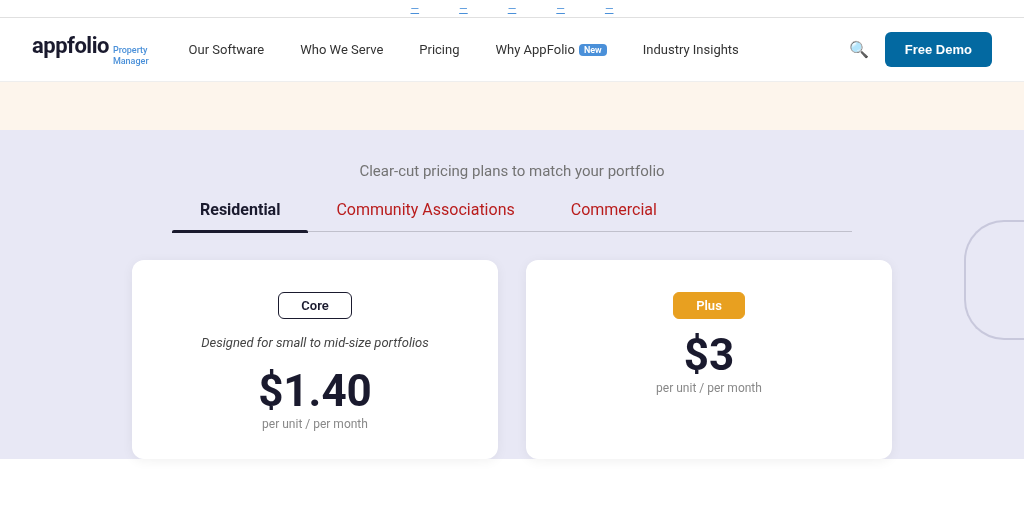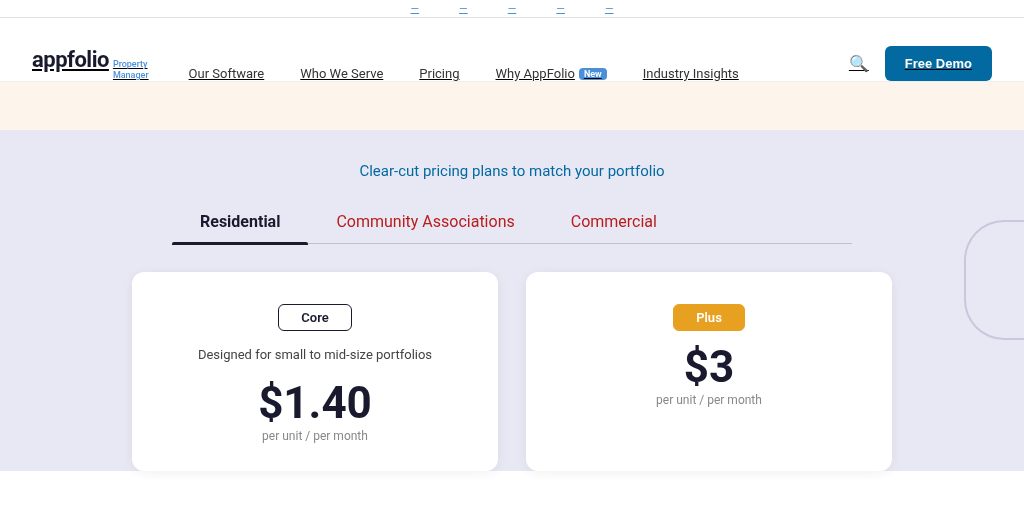--- a/index.html
+++ b/index.html
@@ -1,22 +1,22 @@
 <!DOCTYPE html>
 <html><head>
   <meta charset="utf-8">
   <style>
     * { margin: 0; padding: 0; box-sizing: border-box; }
     body { font-family: -apple-system, BlinkMacSystemFont, 'Segoe UI', Roboto, sans-serif; width: 1024px; height: 512px; overflow: hidden; background: #fff; }
 
     
     .navbar {
-      display: flex; align-items: flex-end; padding: 0 32px;
+      display: flex; align-items: center; padding: 0 32px;
       height: 64px; background: #fff;
-      border-bottom: 1px solid #eee; position: relative; z-index: 10; text-decoration: underline;
+      border-bottom: 1px solid #eee; position: relative; z-index: 10;
     }
     .logo-wrap { display: flex; align-items: baseline; gap: 4px; margin-right: 40px; }
     .logo-appfolio { font-size: 22px; font-weight: 700; color: #1a1a2e; letter-spacing: -0.5px; }
     .logo-sub { font-size: 9px; color: #4a90d9; line-height: 1.2; font-weight: 500; }
     .nav-links { display: flex; align-items: center; gap: 36px; flex: 1; }
     .nav-link { font-size: 13px; color: #333; cursor: pointer; white-space: nowrap; }
     .why-badge { display: inline-flex; align-items: center; gap: 4px; }
     .badge-new {
       background: #4a90d9; color: #fff; font-size: 9px;
       padding: 1px 5px; border-radius: 4px; font-weight: 600;
@@ -40,21 +40,21 @@
 
     
     .hero-strip { height: 48px; background: #fdf5ec; }
 
     
     .pricing-section {
       background: #e8e8f5; padding: 32px 20px 0;
       display: flex; flex-direction: column; align-items: center;
     }
     .pricing-headline {
-      font-size: 15px; color: #0369a1; margin-bottom: 24px; text-align: center;
+      font-size: 15px; color: #737373; margin-bottom: 12px; text-align: center;
     }
 
     
     .tabs { display: flex; align-items: flex-end; gap: 0; border-bottom: 1.5px solid #c0c0cc; width: 680px; margin-bottom: 28px; }
     .tab {
       padding: 8px 28px 12px; font-size: 16px; cursor: pointer;
       color: #b91c1c; position: relative; white-space: nowrap;
     }
     .tab.active {
       color: #1a1a2e; font-weight: 700;
@@ -74,21 +74,21 @@
     .card-badge {
       border: 1.5px solid #1a1a2e; color: #1a1a2e;
       font-size: 13px; font-weight: 600;
       padding: 5px 22px; border-radius: 6px; margin-bottom: 14px;
     }
     .card-badge.plus {
       background: #e8a020; border-color: #e8a020; color: #fff;
     }
     .card-desc {
       font-size: 13px; color: #444; text-align: right;
-      line-height: 1.5; margin-bottom: 16px;
+      line-height: 1.5; margin-bottom: 16px; font-style: italic;
     }
     .card-price {
       font-size: 44px; font-weight: 700; color: #1a1a2e; line-height: 1;
     }
     .card-price-sub { font-size: 12px; color: #888; margin-top: 4px; }
 
     
     .deco-shape {
       position: absolute; right: 0; top: 220px;
       width: 60px; height: 120px;

